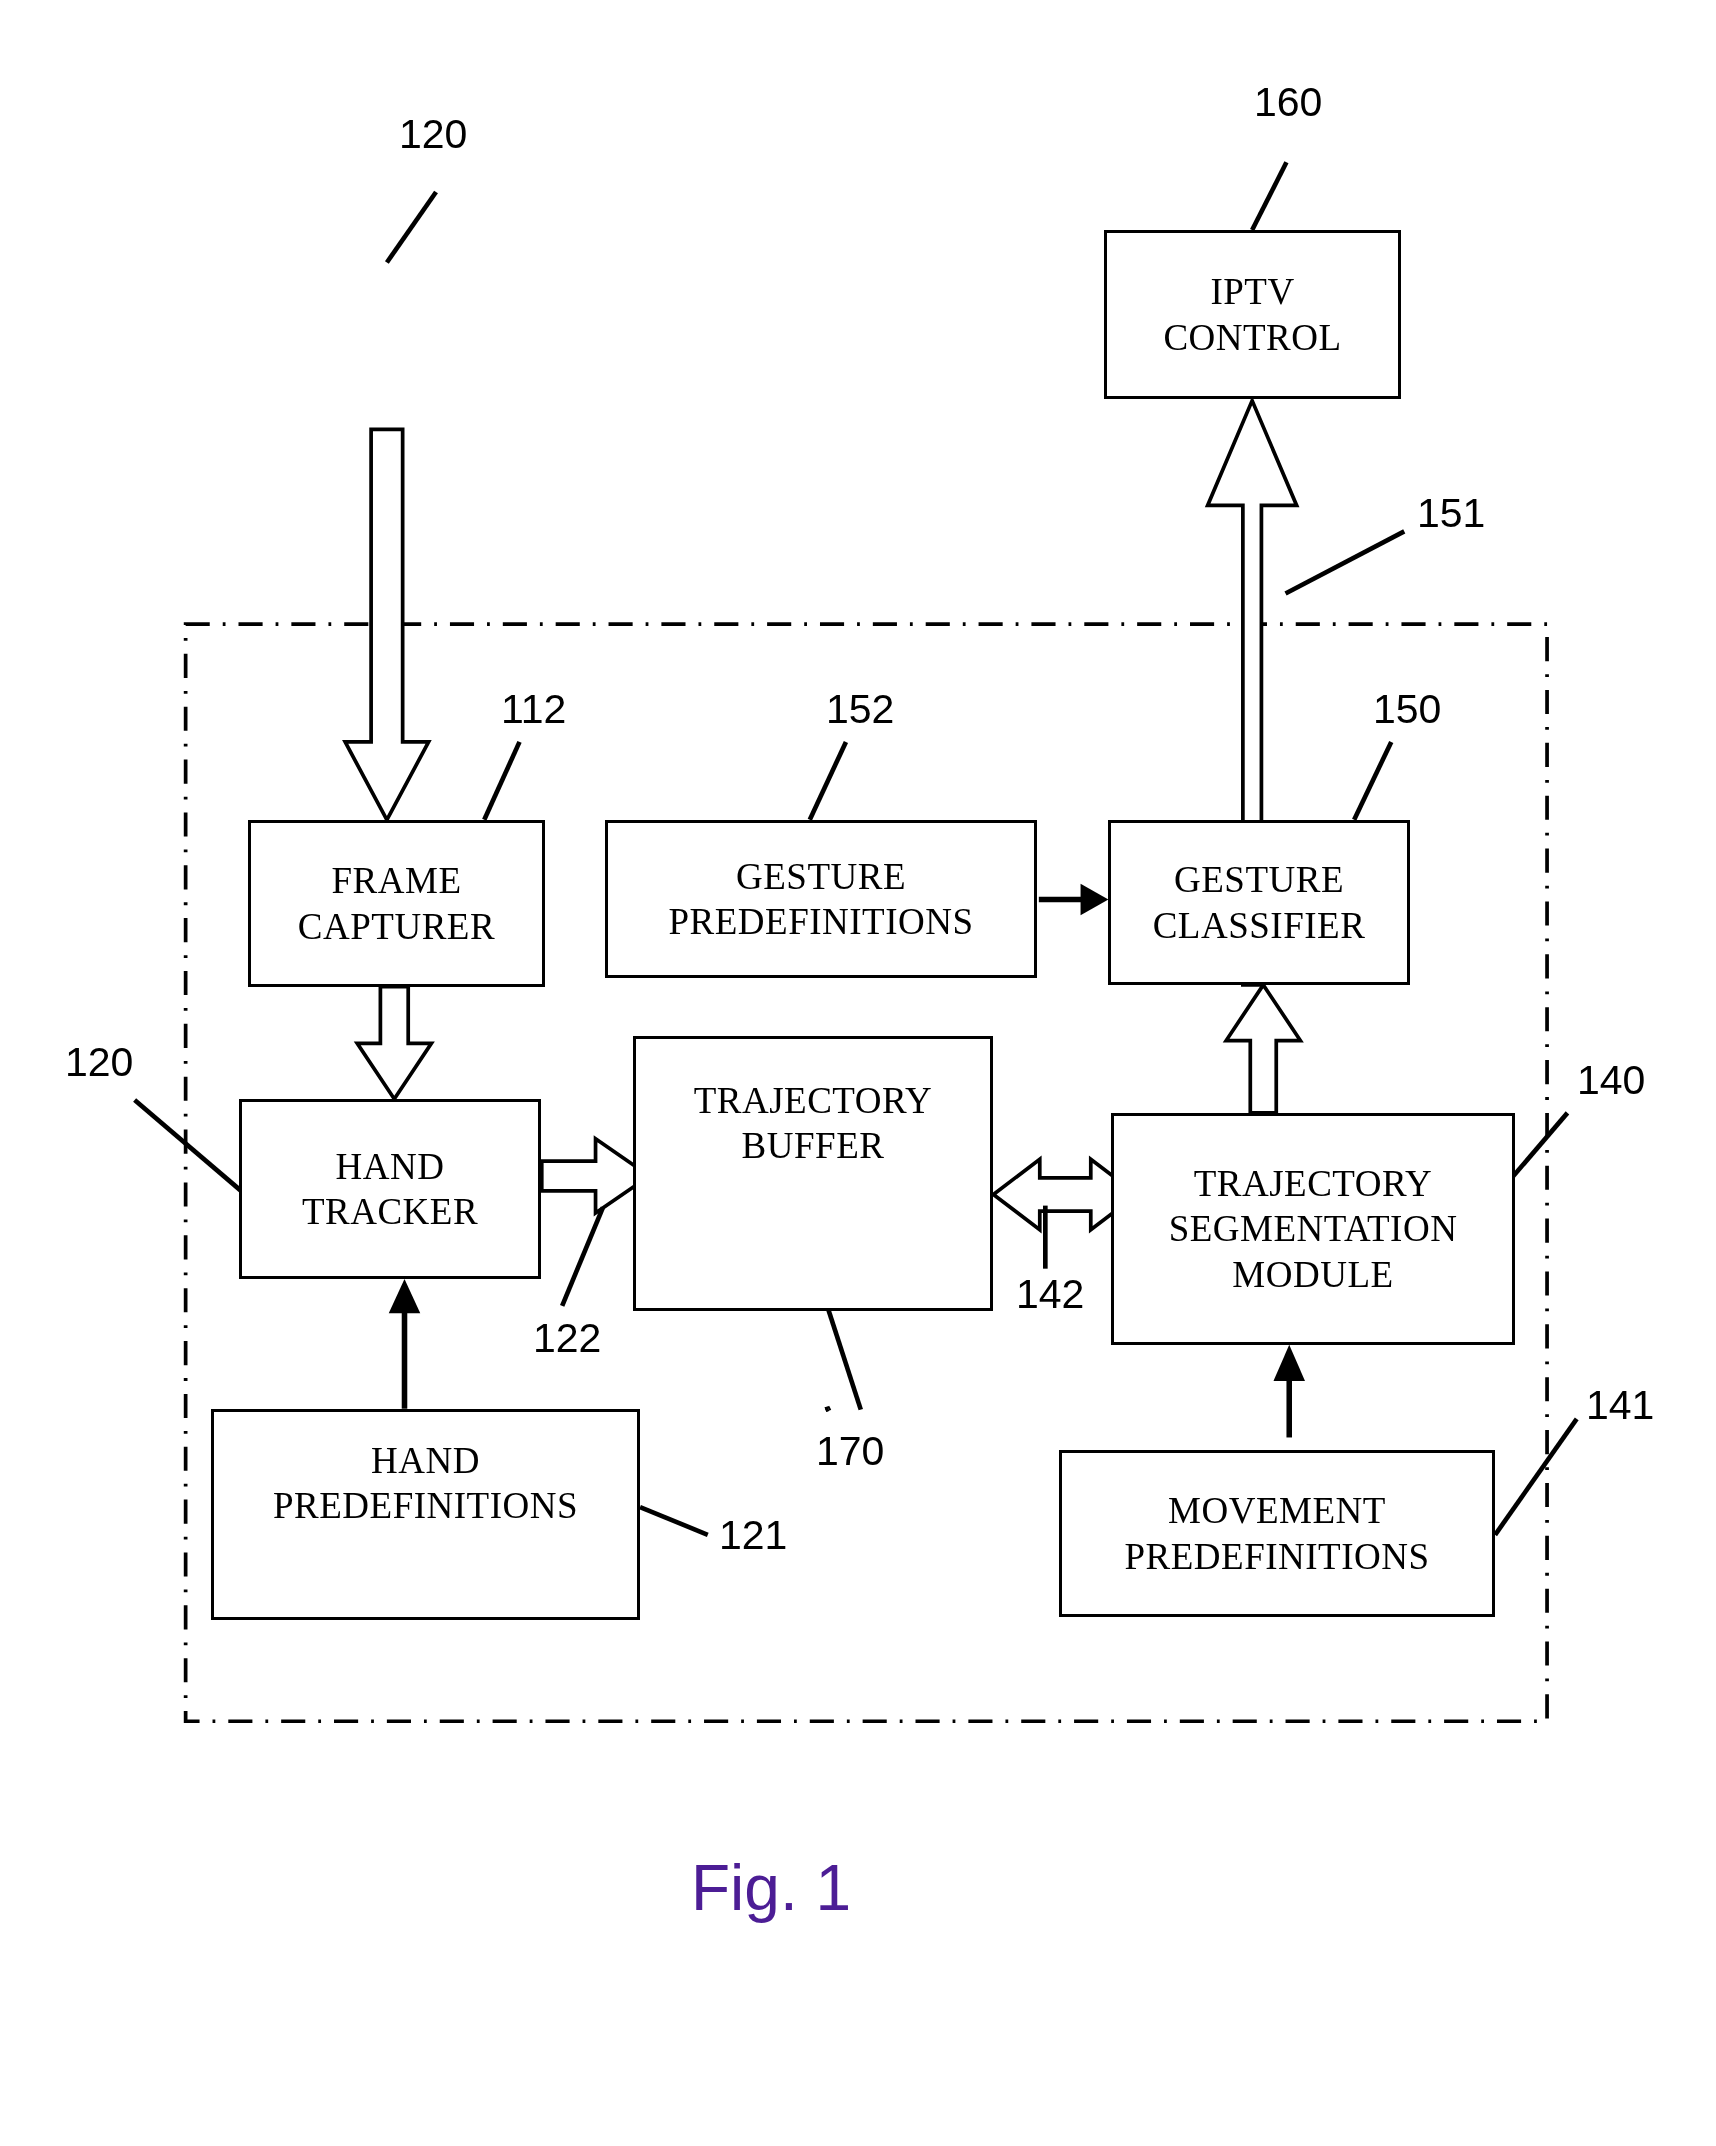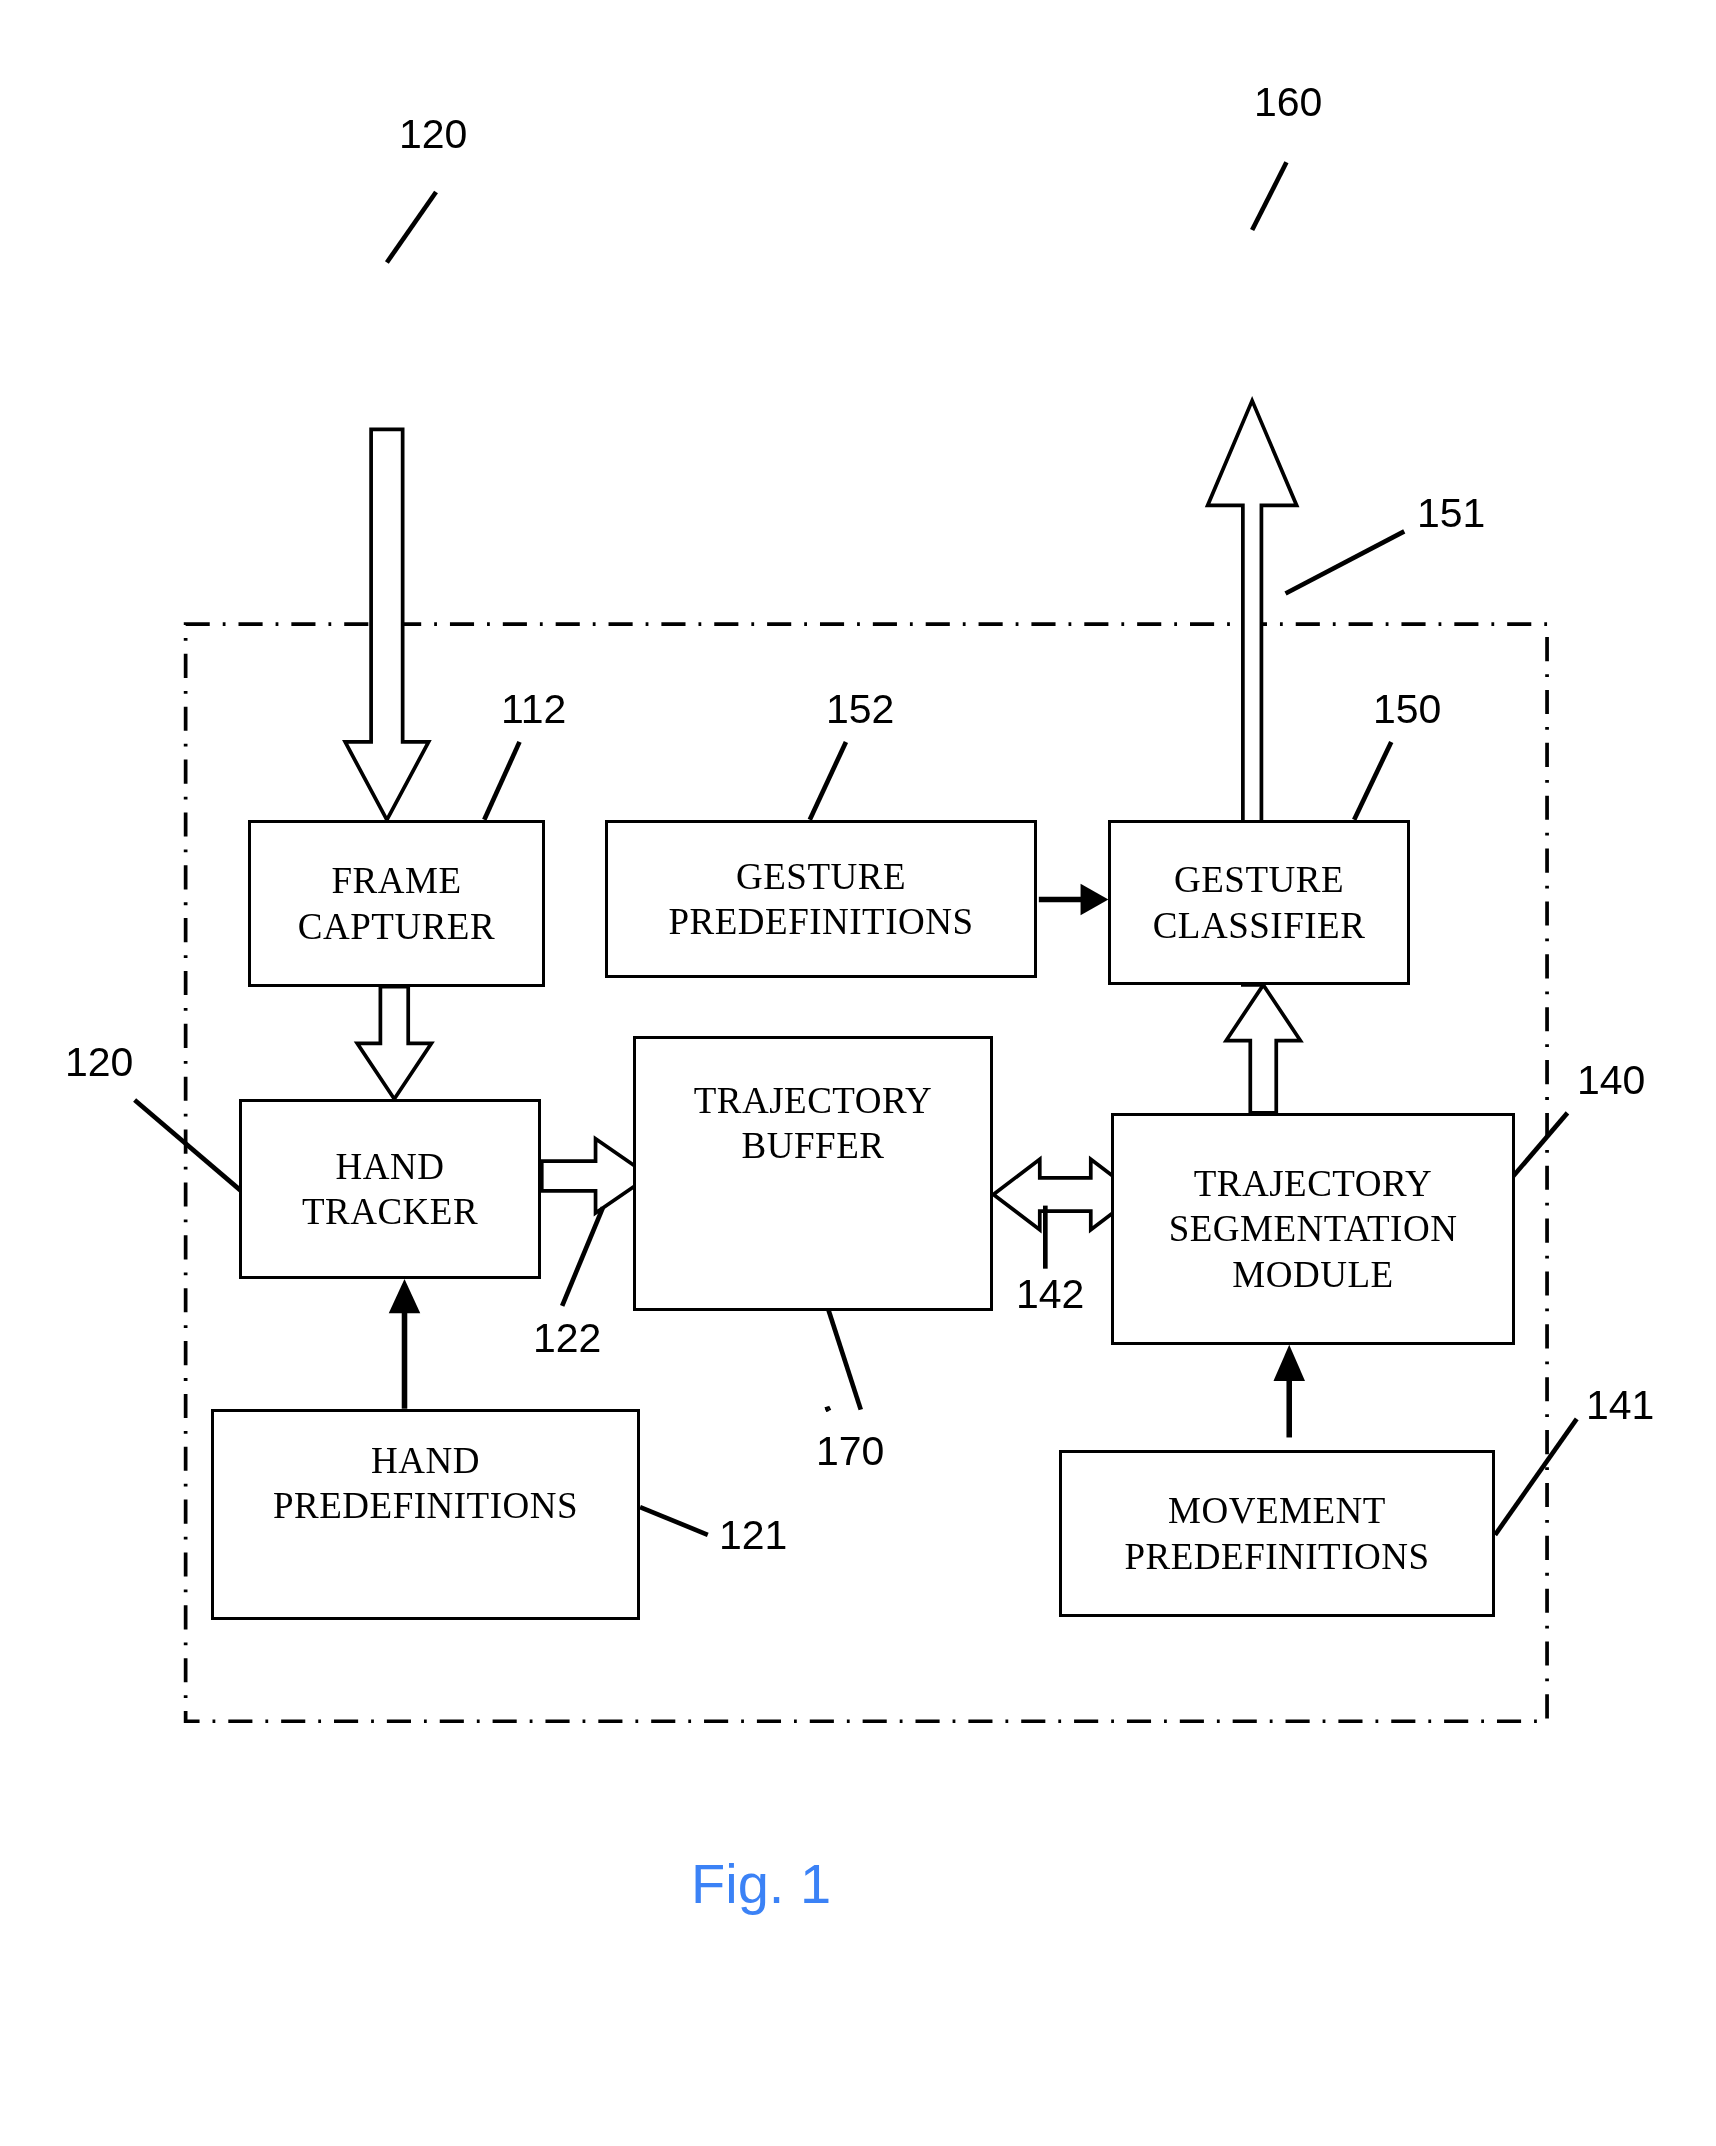--- a/index.html
+++ b/index.html
@@ -43,22 +43,22 @@
     position: absolute;
     font-family: "Liberation Sans", sans-serif;
     font-size: 41px;
     color: #000000;
     z-index: 4;
     white-space: nowrap;
   }
   .figcaption {
     position: absolute;
     font-family: "Liberation Sans", sans-serif;
-    font-size: 56px;
-    color: #3b82f6;
+    font-size: 64px;
+    color: #4c1d95;
     z-index: 4;
     white-space: nowrap;
   }
 </style>
 </head>
 <body>
 
 <div id="page">
 
   <svg id="svg-layer" viewBox="0 0 1850 2314" xmlns="http://www.w3.org/2000/svg">
@@ -102,20 +102,23 @@
     <line x1="890" y1="1520" x2="890" y2="1520" stroke="#000" stroke-width="5"></line>
     <line x1="893" y1="1519" x2="893" y2="1519" stroke="#000" stroke-width="5"></line>
     <line x1="893" y1="1519" x2="890" y2="1520" stroke="#000" stroke-width="5"></line>
     <line x1="890" y1="1520" x2="893" y2="1519" stroke="#000" stroke-width="5"></line>
     <line x1="893" y1="1412" x2="928" y2="1520" stroke="#000" stroke-width="5"></line>
     <line x1="690" y1="1625" x2="763" y2="1655" stroke="#000" stroke-width="5"></line>
     <line x1="1700" y1="1530" x2="1612" y2="1655" stroke="#000" stroke-width="5"></line>
   </svg>
 
 
+  <div class="box" style="left:1104px;top:230px;width:297px;height:169px;">
+    <span>IPTV<br>CONTROL</span>
+  </div>
 
   <div class="box" style="left:248px;top:820px;width:297px;height:167px;">
     <span>FRAME<br>CAPTURER</span>
   </div>
 
   <div class="box" style="left:605px;top:820px;width:432px;height:158px;">
     <span>GESTURE<br>PREDEFINITIONS</span>
   </div>
 
   <div class="box" style="left:1108px;top:820px;width:302px;height:165px;">

